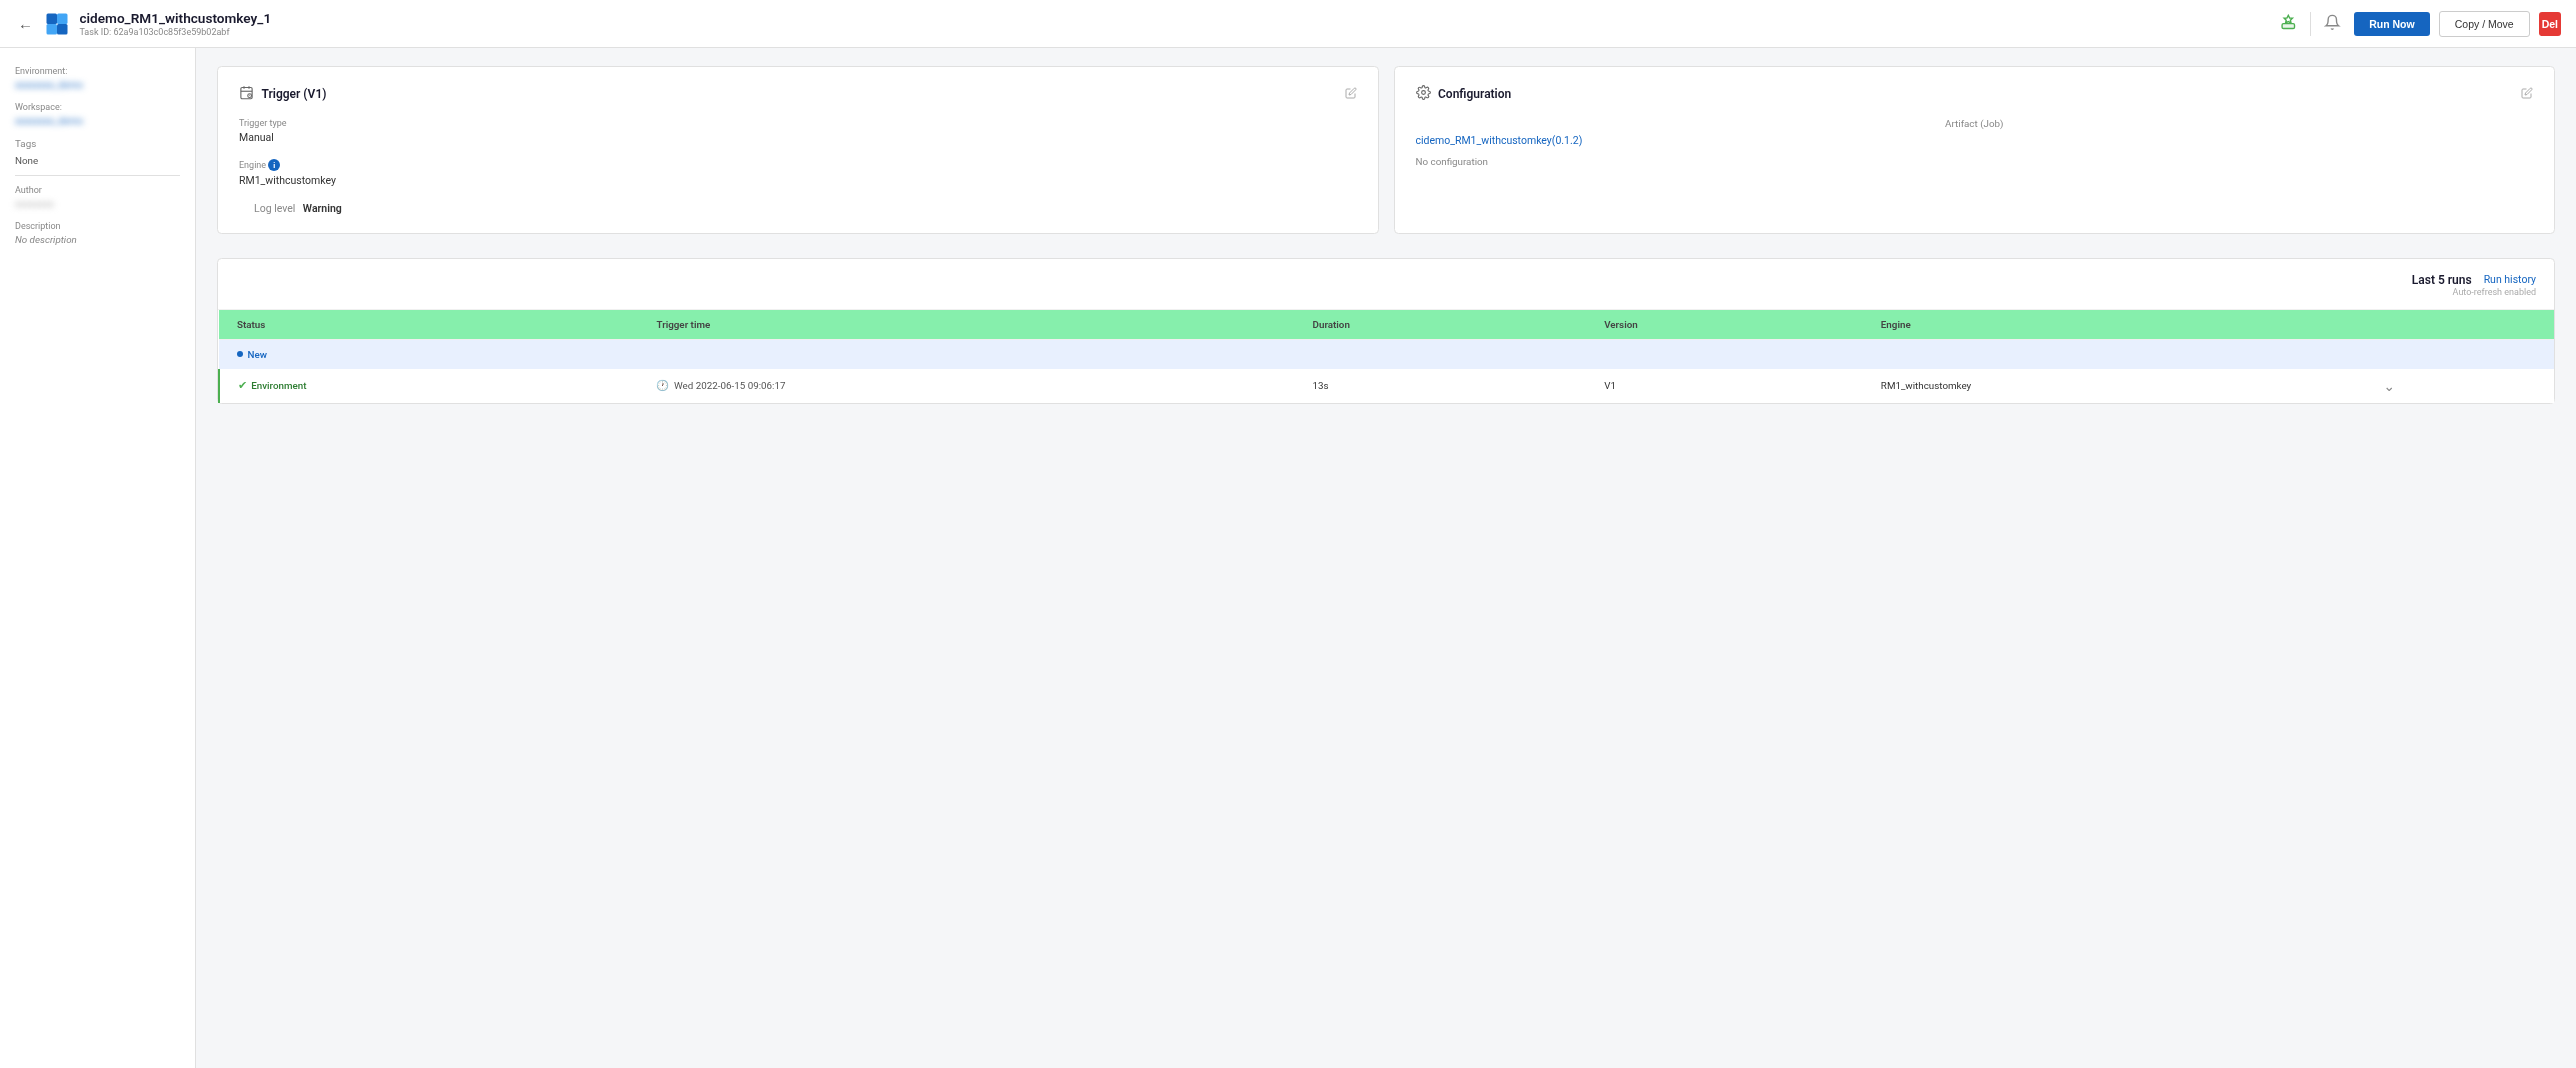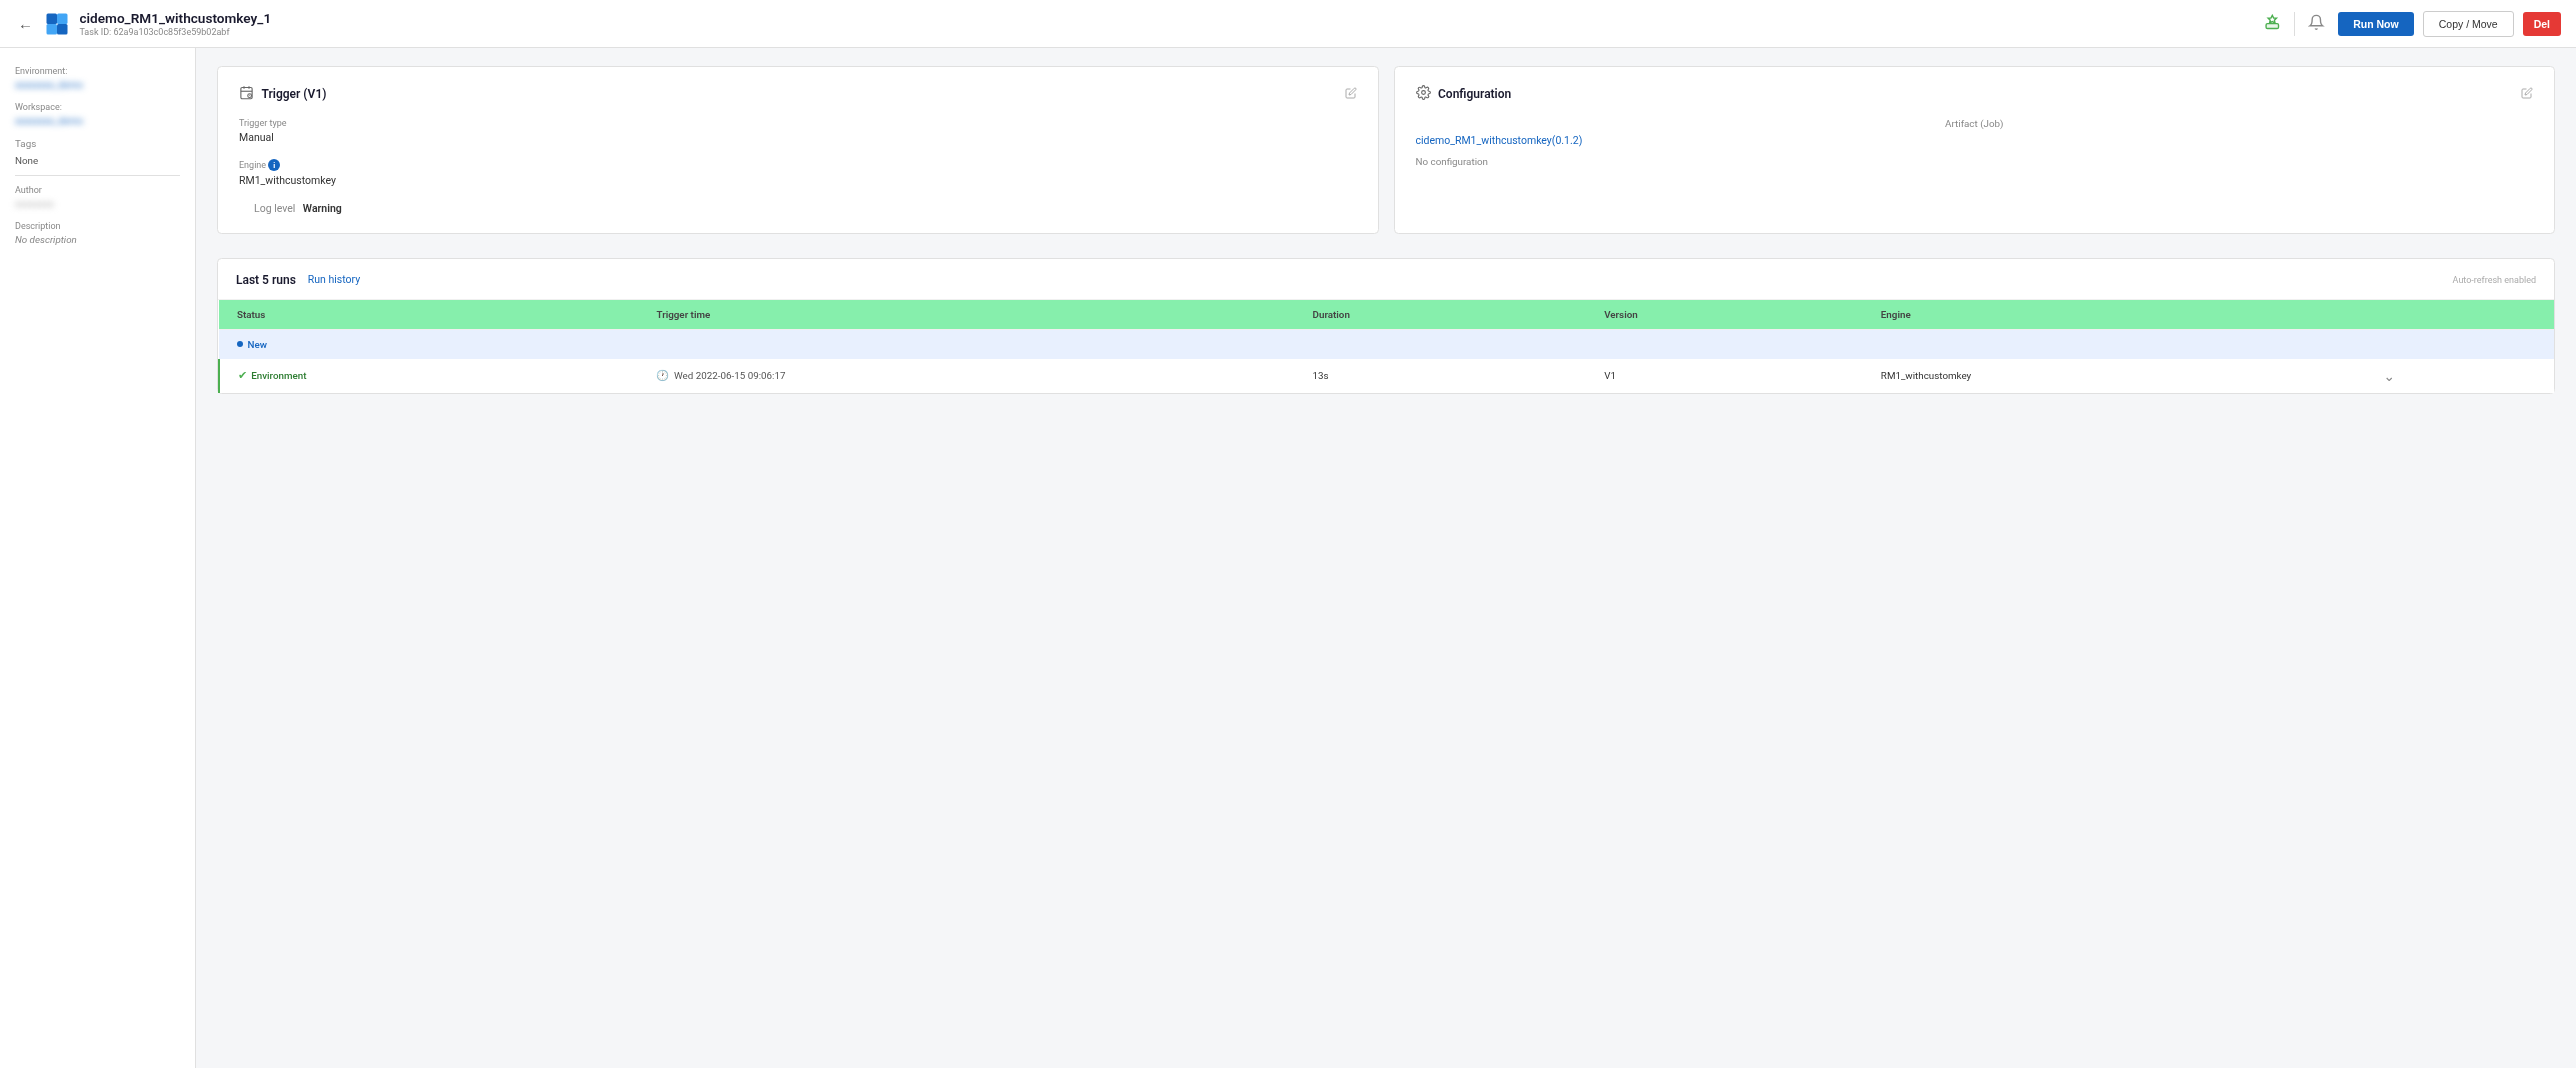--- a/index.html
+++ b/index.html
@@ -85,21 +85,21 @@
       padding: 6px 15px;
       font-size: 10.5px;
       font-weight: 500;
       cursor: pointer;
     }
     .btn-danger {
       background: #e53935;
       color: #fff;
       border: none;
       border-radius: 3px;
-      padding: 6px 11px;
+      padding: 6px 3px;
       font-size: 10.5px;
       font-weight: 600;
       cursor: pointer;
     }
     .divider-vertical {
       width: 0.8px;
       height: 24px;
       background: #ddd;
     }
 
@@ -278,24 +278,25 @@
 
     
     .runs-section {
       background: #fff;
       border: 0.8px solid #e0e0e0;
       border-radius: 4.5px;
       padding: 0;
     }
     .runs-header {
       display: flex;
-      align-items: center;
+      align-items: flex-end;
       justify-content: space-between;
       padding: 13.6px 18px 12px 18px;
       border-bottom: 0.8px solid #f0f0f0;
+      flex-direction: column;
     }
     .runs-title-row {
       display: flex;
       align-items: center;
       gap: 12px;
     }
     .runs-title {
       font-size: 12px;
       font-weight: 600;
       color: #1a1a2e;

